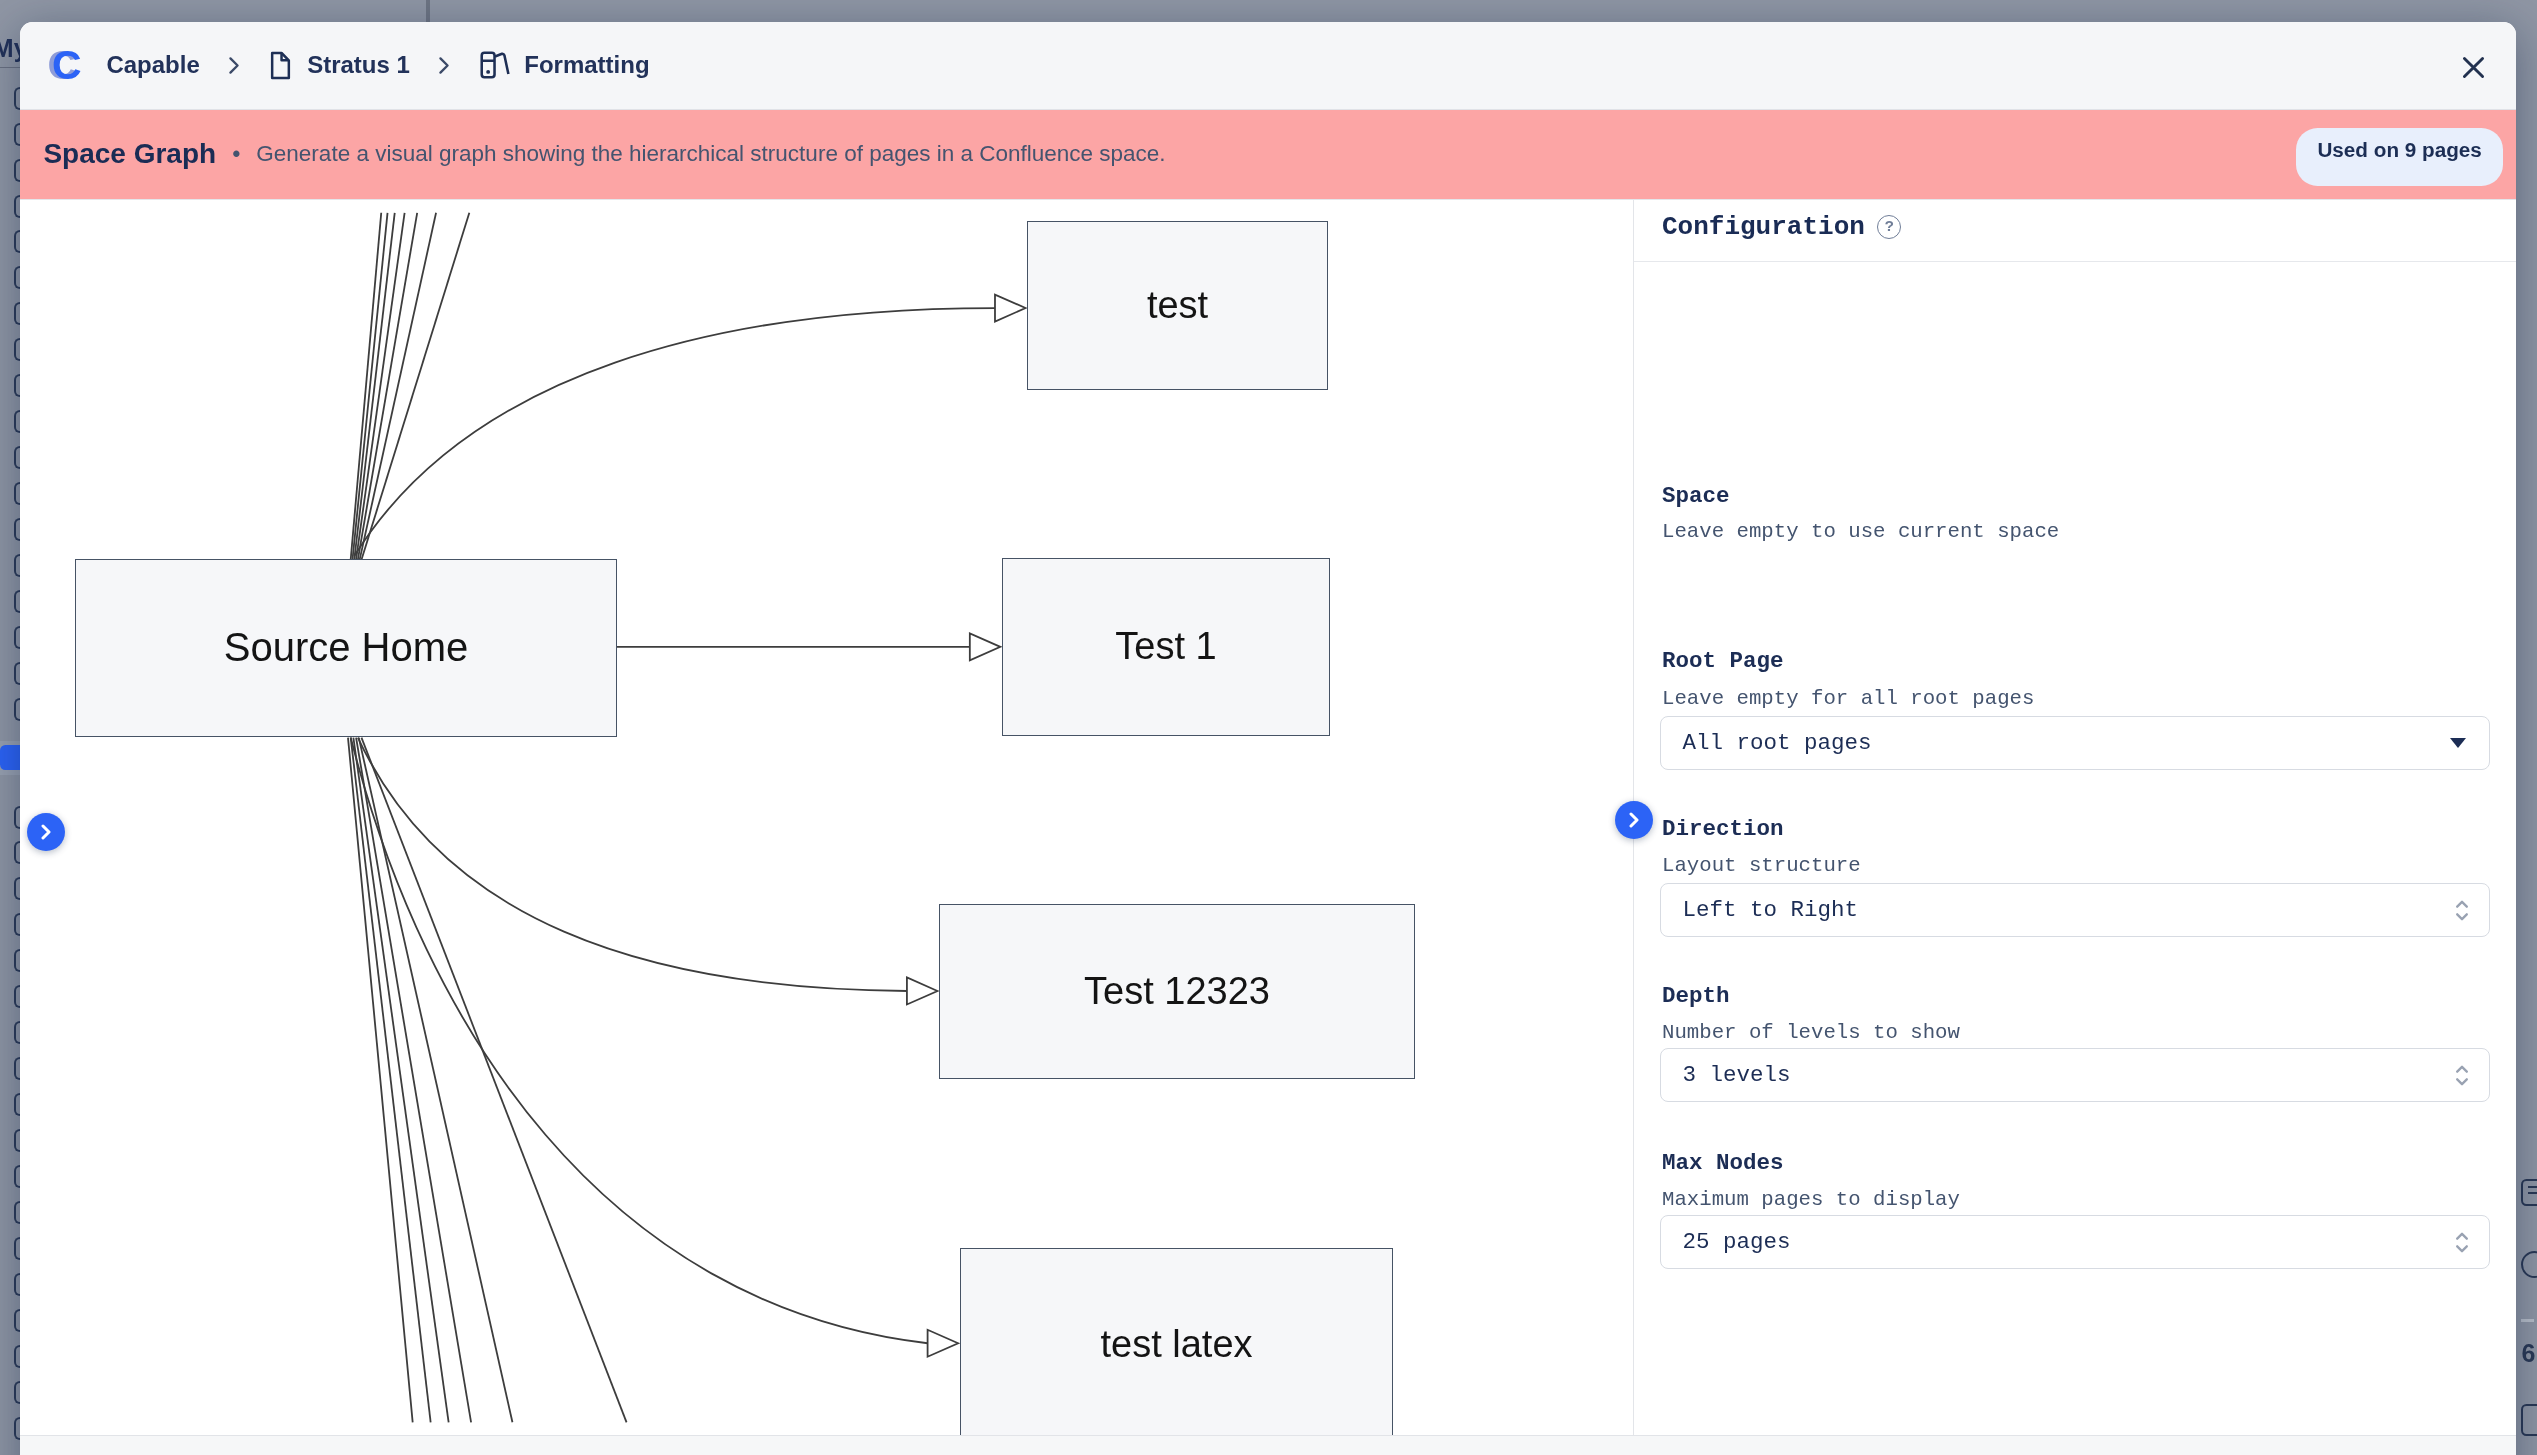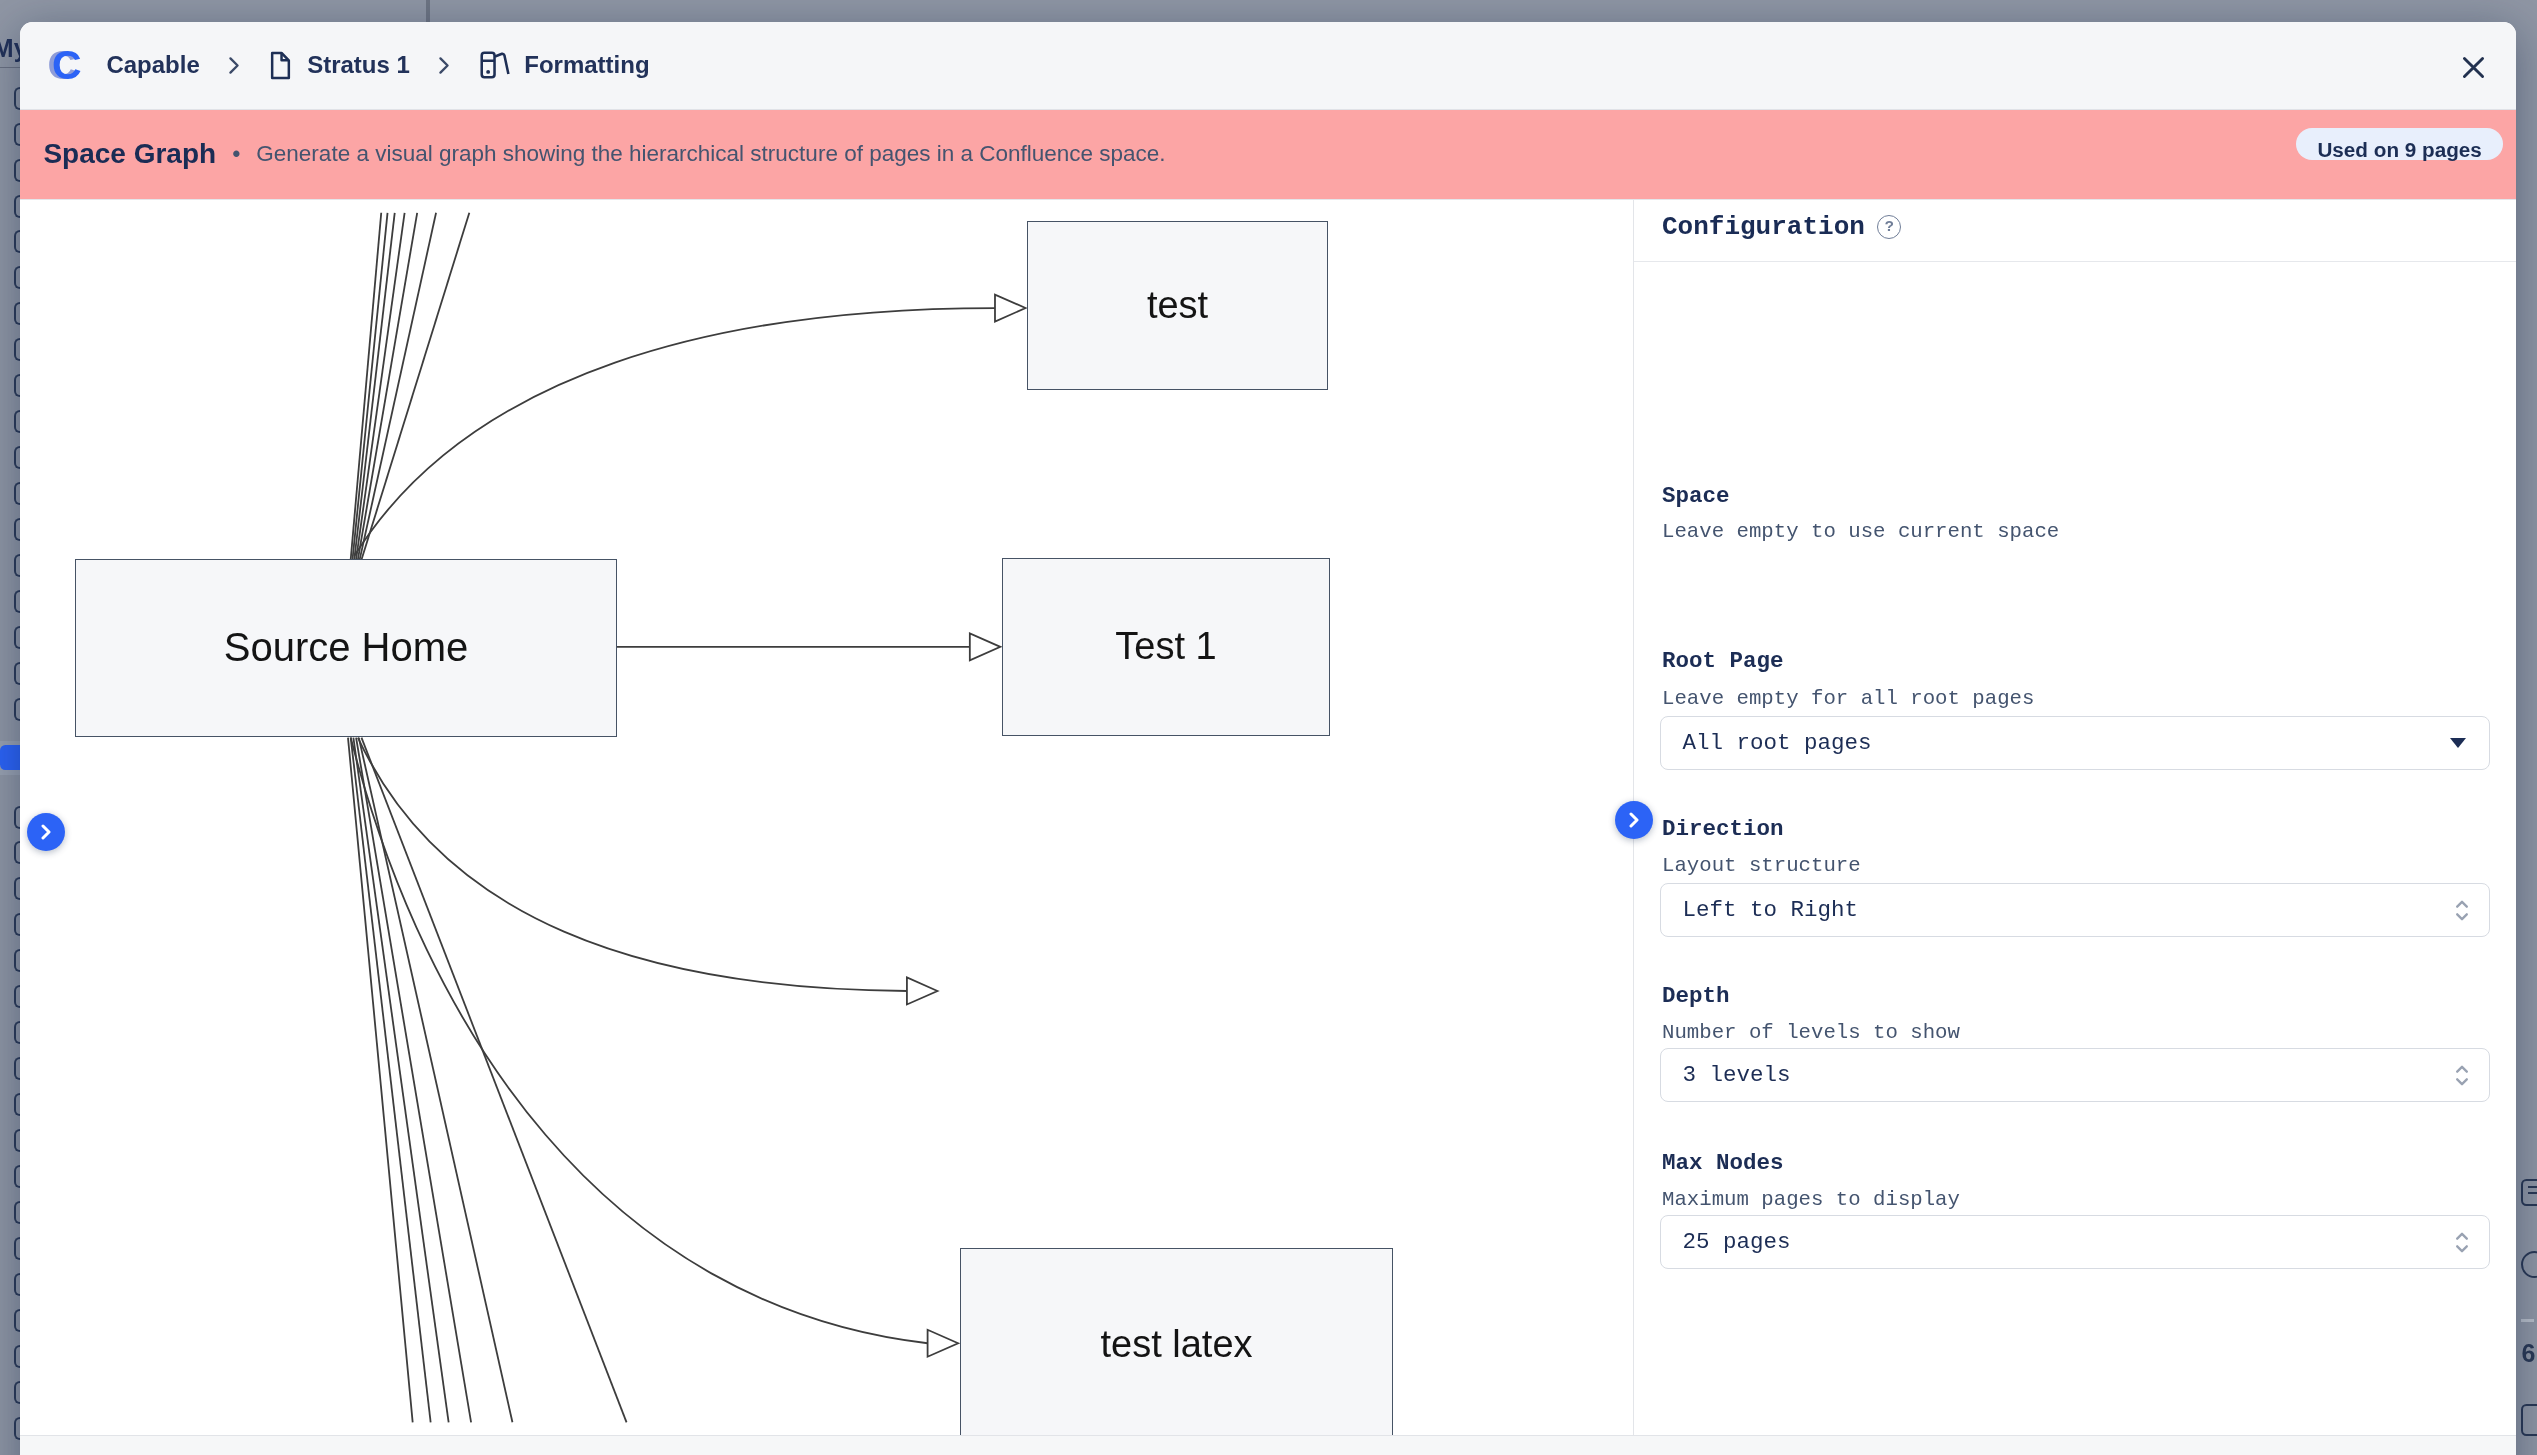--- a/index.html
+++ b/index.html
@@ -35,21 +35,21 @@
   .logo .front{position:absolute;left:0;top:0;font-size:41px;font-weight:900;color:#2c63f6;line-height:45px;}
   .crumb{font-size:24px;font-weight:600;color:#22325a;white-space:nowrap;}
   .crumb-sep{margin:0 25px;display:flex;align-items:center;}
   .crumb-ic{margin-right:14.4px;display:flex;align-items:center;}
   .close-btn{position:absolute;right:25px;top:28px;width:36px;height:36px;display:flex;align-items:center;justify-content:center;cursor:pointer;}
   .headrow{position:absolute;left:0;top:88px;width:100%;height:90px;background:#fca5a5;border-bottom:0.9px solid #e4e6ea;
            box-sizing:border-box;display:flex;align-items:center;padding-left:23.4px;}
   .page-title{font-size:28px;font-weight:700;color:#1a2c55;}
   .title-bullet{font-size:23.4px;color:#44546f;margin:0 16px;}
   .page-desc{font-size:22.5px;color:#44546f;}
-  .usage-badge{position:absolute;right:12.6px;top:106px;height:32px;line-height:43px;padding:0 21.6px;
+  .usage-badge{position:absolute;right:12.6px;top:106px;height:58px;line-height:43px;padding:0 21.6px;
                background:#e8effc;border-radius:21.6px;font-size:20.7px;font-weight:600;color:#1c2e55;}
   
   .canvas{position:absolute;left:0;top:178px;width:1613px;height:1236px;background:#fff;overflow:hidden;}
   .node{position:absolute;background:#f6f7f9;border:1.8px solid #465365;box-sizing:border-box;
         display:flex;align-items:center;justify-content:center;color:#141414;cursor:pointer;}
   .node-src{left:55px;top:359px;width:542px;height:178px;font-size:40px;}
   .node-test{left:1007px;top:21.6px;width:301px;height:169px;font-size:38px;}
   .node-t1{left:982px;top:358px;width:328px;height:178px;font-size:38px;}
   .node-t12{left:919px;top:704px;width:476px;height:175px;font-size:38px;}
   .node-tlx{left:940px;top:1048px;width:433px;height:193px;font-size:38px;}
@@ -217,20 +217,21 @@
       <g fill="#ffffff" stroke="#3d3d3d" stroke-width="2" stroke-linejoin="miter">
         <polygon points="1119,120 1085,105 1085,135"></polygon>
         <polygon points="1091,497 1057,482 1057,512"></polygon>
         <polygon points="1021,880 987,865 987,895"></polygon>
         <polygon points="1044,1272 1010,1257 1010,1287"></polygon>
       </g>
     </svg>
     <div class="node node-src">Source Home</div>
     <div class="node node-test">test</div>
     <div class="node node-t1">Test 1</div>
+    <div class="node node-t12">Test 12323</div>
     <div class="node node-tlx">test latex</div>
   </div>
 
   <div class="panel-toggle toggle-left">
     <svg width="16" height="16" viewBox="0 0 16 16">
         <path d="M5 2 L11 8 L5 14" stroke="#fff" stroke-width="3" fill="none" stroke-linecap="round" stroke-linejoin="round"></path>
       </svg>
   </div>
   <div class="panel-toggle toggle-right">
     <svg width="16" height="16" viewBox="0 0 16 16">

